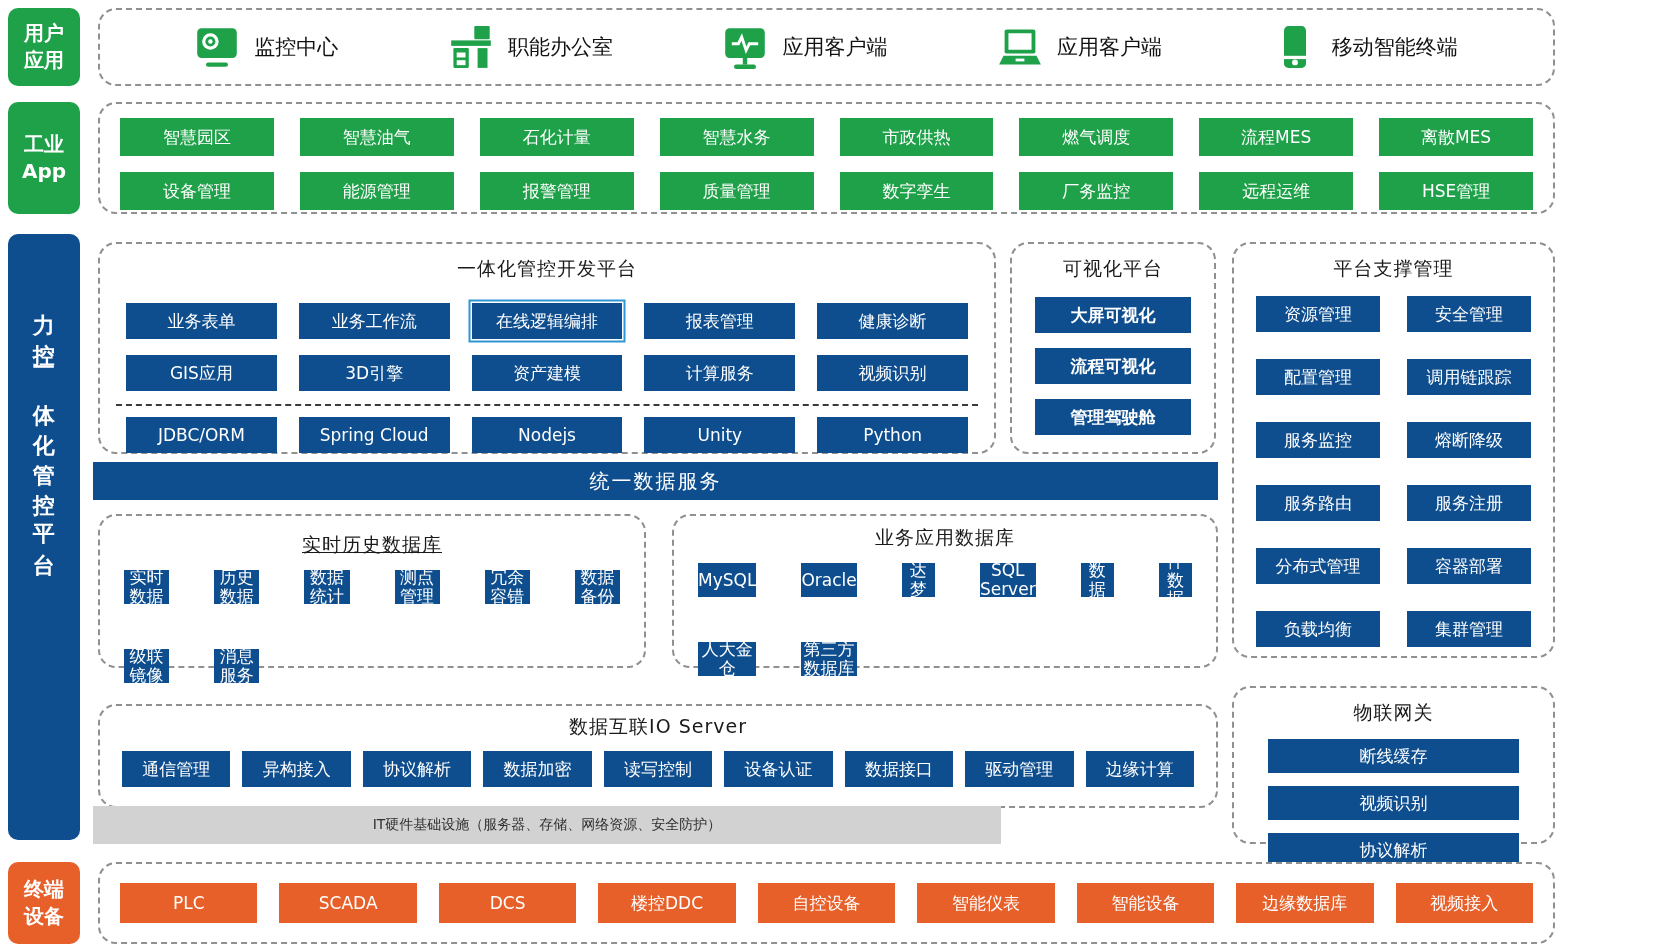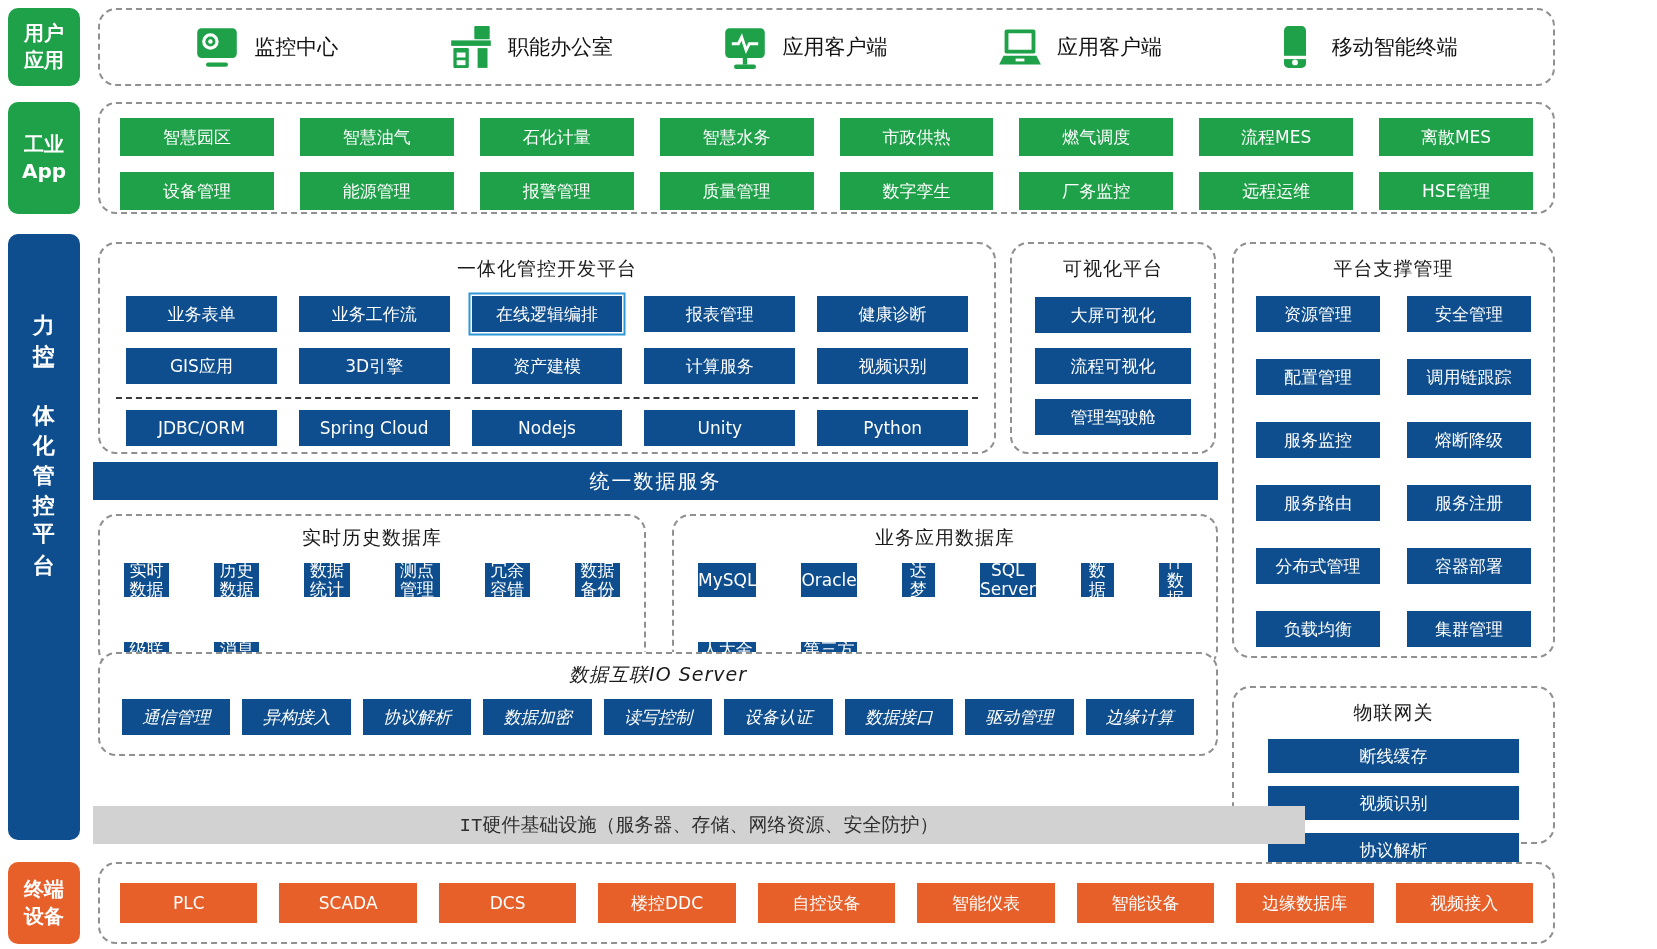--- a/index.html
+++ b/index.html
@@ -31,21 +31,21 @@
 
   
   .dashed{position:absolute;border:2px dashed var(--dash);border-radius:18px;background:#fff;}
   .box-user{left:98px;top:8px;width:1457px;height:78px;}
   .box-industry{left:98px;top:102px;width:1457px;height:112px;}
   .box-dev{left:98px;top:242px;width:898px;height:212px;}
   .box-visual{left:1010px;top:242px;width:206px;height:212px;}
   .box-support{left:1232px;top:242px;width:323px;height:416px;}
   .box-realtime{left:98px;top:514px;width:548px;height:154px;}
   .box-business{left:672px;top:514px;width:546px;height:154px;}
-  .box-io{left:98px;top:652px;width:1120px;height:104px;font-style:italic;}
+  .box-io{left:98px;top:704px;width:1120px;height:104px;}
   .box-iot{left:1232px;top:686px;width:323px;height:158px;}
   .box-terminal{left:98px;top:862px;width:1457px;height:82px;}
 
   .sec-title{text-align:center;font-size:19px;color:#1a1a1a;margin-top:12px;letter-spacing:1px;}
 
   
   .btn{background:var(--blue);color:#fff;display:flex;align-items:center;justify-content:center;
        font-size:17px;height:36px;text-align:center;line-height:1.1;}
   .btn-green{background:var(--green);height:38px;}
   .btn-orange{background:var(--orange);height:40px;}
@@ -56,27 +56,27 @@
   .ua-item{display:flex;align-items:center;gap:15px;}
   .ua-item svg{display:block;}
   .ua-label{font-size:21px;color:#111;}
 
   
   .grid-industry{display:grid;grid-template-columns:repeat(8,1fr);column-gap:26px;row-gap:16px;
        padding:14px 20px 0 20px;}
 
   
   .dev-grid{display:grid;grid-template-columns:repeat(5,1fr);column-gap:22px;margin:0 26px;}
-  .dev-r1{margin-top:14px;}
+  .dev-r1{margin-top:21px;}
   .dev-r2{margin-top:16px;}
   .dev-divider{border-top:2px dashed #3a3a3a;margin:13px 16px 0 16px;height:0;}
   .dev-r3{margin-top:11px;}
 
   
-  .vis-col{display:flex;flex-direction:column;align-items:center;}
+  .vis-col{display:flex;flex-direction:column;align-items:center;font-weight:bold;}
   .vis-col .btn{width:156px;margin-top:15px;}
 
   
   .grid-support{display:grid;grid-template-columns:repeat(2,1fr);column-gap:28px;row-gap:23px;
        padding:14px 22px 0 22px;gap:27px;}
 
   
   .banner{position:absolute;left:93px;top:462px;width:1125px;height:38px;background:var(--blue);
        color:#fff;font-size:20px;display:flex;align-items:center;justify-content:center;letter-spacing:2px;}
 
@@ -87,22 +87,22 @@
 
   
   .grid-io{display:grid;grid-template-columns:repeat(9,1fr);column-gap:12px;padding:11px 22px 0 22px;}
 
   
   .grid-iot{display:grid;grid-template-columns:repeat(1,1fr);column-gap:26px;row-gap:13px;
        padding:13px 34px 0 34px;}
   .grid-iot .btn{height:34px;}
 
   
-  .infra{position:absolute;left:93px;top:806px;width:1212px;height:38px;background:var(--graybar);
-       color:#2f2f2f;font-size:19px;display:flex;align-items:center;justify-content:center;font-family:Liberation Mono, monospace;}
+  .infra{position:absolute;left:93px;top:806px;width:908px;height:38px;background:var(--graybar);
+       color:#2f2f2f;font-size:14px;display:flex;align-items:center;justify-content:center;}
 
   
   .grid-terminal{display:grid;grid-template-columns:repeat(9,1fr);column-gap:22px;
        padding:0 20px;height:100%;align-items:center;}
 </style>
 </head>
 <body>
 
 <div id="root">
 
@@ -238,21 +238,21 @@
       <div class="btn">分布式管理</div>
       <div class="btn">容器部署</div>
       <div class="btn">负载均衡</div>
       <div class="btn">集群管理</div>
     </div>
   </div>
 
   <div class="banner">统一数据服务</div>
 
   <div class="dashed box-realtime">
-    <div class="sec-title" style="margin-top:9px;">实时历史数据库</div>
+    <div class="sec-title" style="margin-top:16px;text-decoration:underline;">实时历史数据库</div>
     <div class="grid-db">
       <div class="btn">实时数据</div>
       <div class="btn">历史数据</div>
       <div class="btn">数据统计</div>
       <div class="btn">测点管理</div>
       <div class="btn">冗余容错</div>
       <div class="btn">数据备份</div>
       <div class="btn">级联镜像</div>
       <div class="btn">消息服务</div>
     </div>

